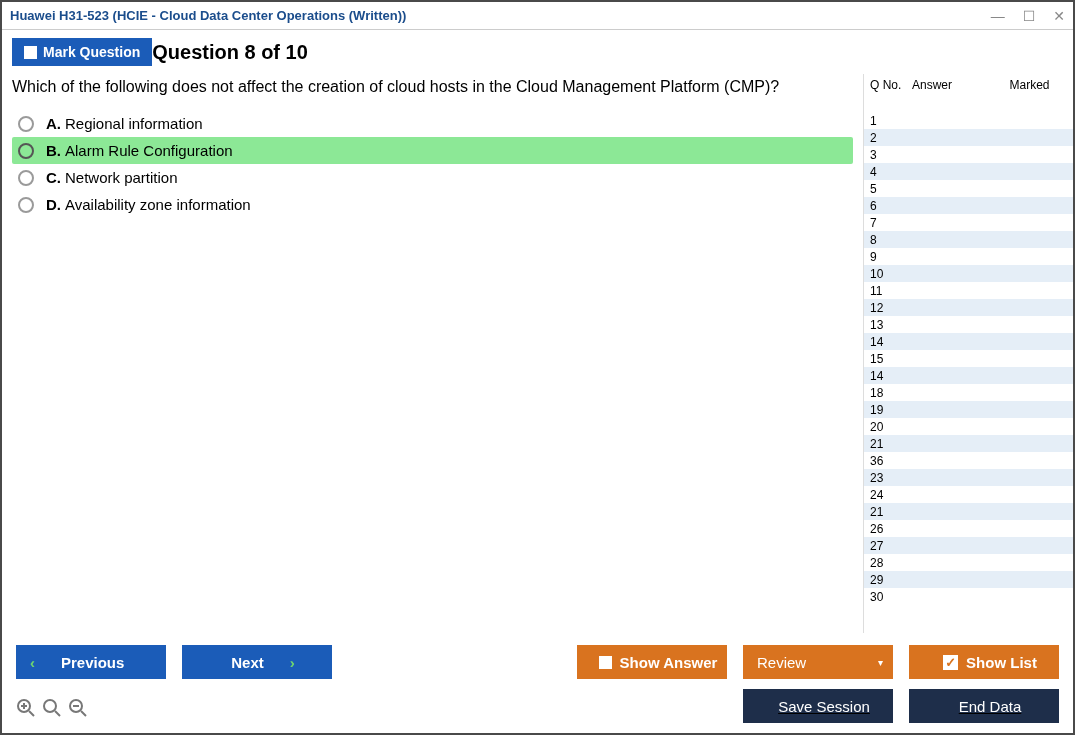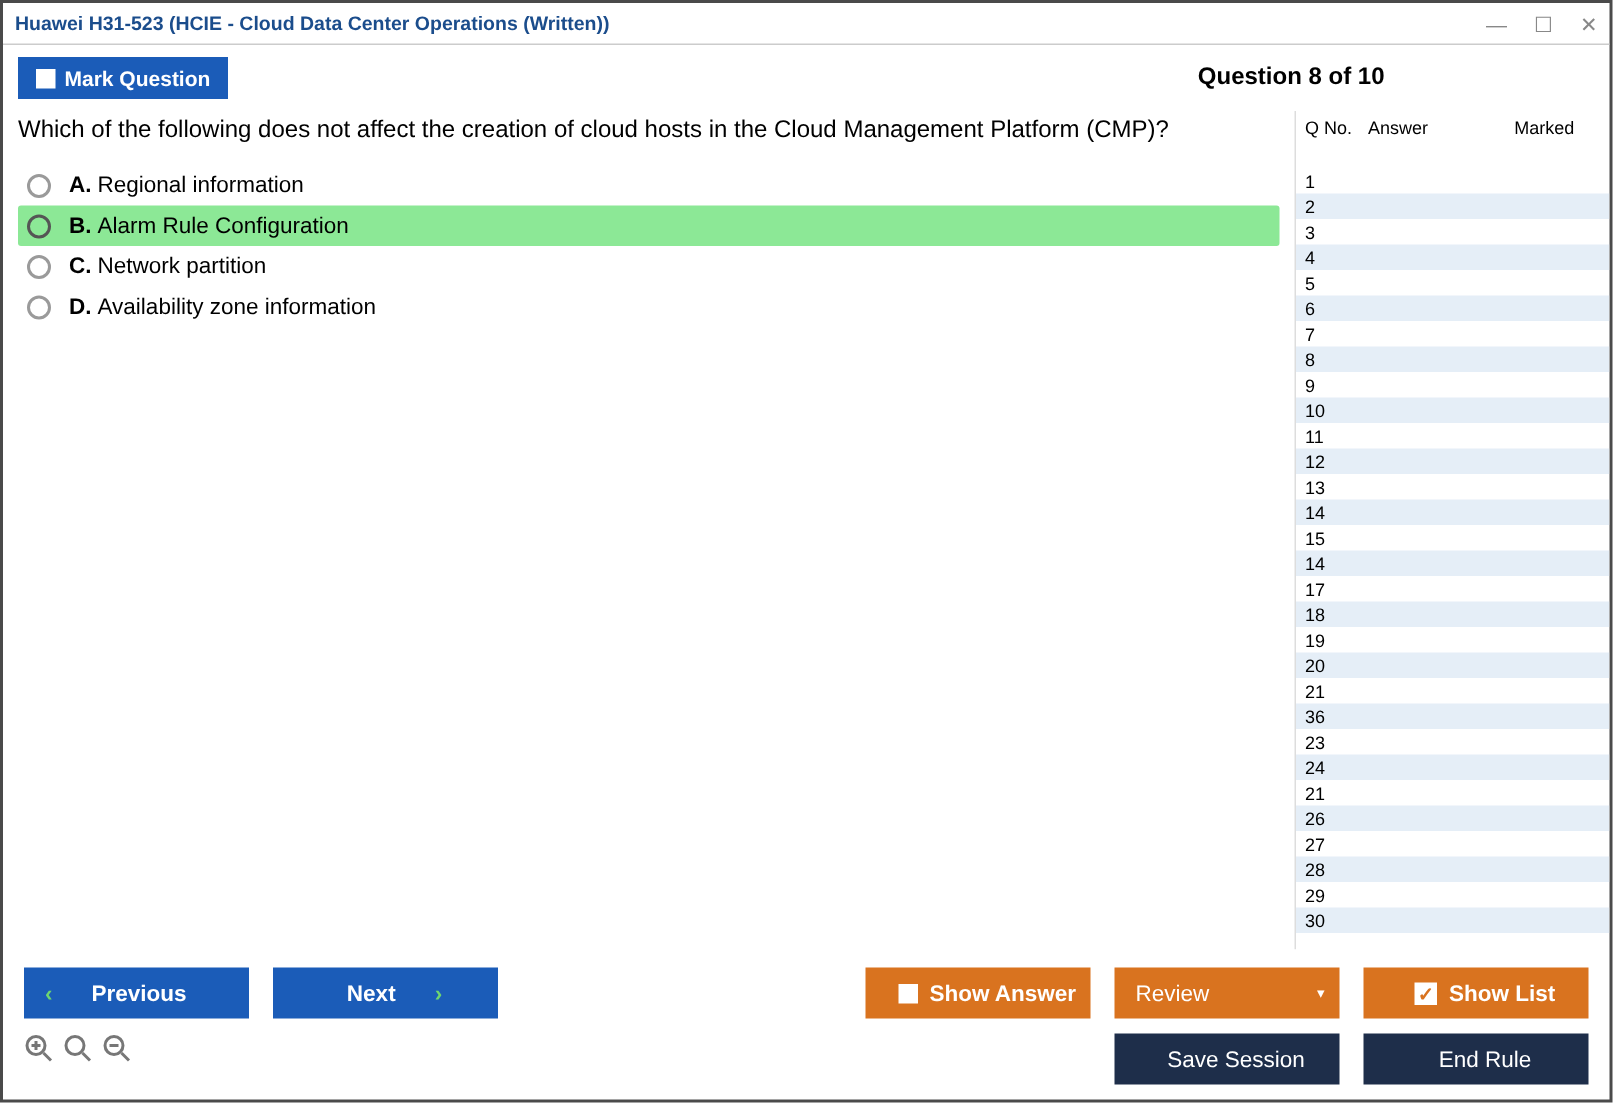--- a/index.html
+++ b/index.html
@@ -5,21 +5,21 @@
 * { box-sizing: border-box; margin: 0; padding: 0; }
 body { font-family: Arial, sans-serif; background: #fff; }
 .window { width: 1075px; height: 735px; border: 2px solid #4a4a4a; position: relative; display: flex; flex-direction: column; }
 .titlebar { display: flex; align-items: center; height: 28px; padding: 0 8px; border-bottom: 1px solid #ccc; font-size: 13px; }
 .titlebar .title { flex: 1; color: #1b4d8c; font-weight: bold; }
 .titlebar .controls { display: flex; gap: 18px; color: #888; }
 .titlebar .controls span { cursor: pointer; font-size: 14px; }
 .header-row { display: flex; align-items: center; padding: 8px 10px; }
 .mark-btn { background: #1b5cb8; color: #fff; border: none; padding: 6px 12px; font-size: 14px; font-weight: bold; display: flex; align-items: center; gap: 6px; cursor: pointer; }
 .mark-btn .box { width: 13px; height: 13px; background: #fff; display: inline-block; }
-.question-header { flex: 1; text-align: right; font-size: 16px; font-weight: bold; padding-right: 140px; }
+.question-header { flex: 1; text-align: left; font-size: 20px; font-weight: bold; padding-right: 140px; }
 .content-row { flex: 1; display: flex; overflow: hidden; }
 .main-col { flex: 1; padding: 0 10px; display: flex; flex-direction: column; }
 .question-text { font-size: 16px; padding: 4px 0 14px; }
 .options { margin-bottom: 20px; }
 .option { display: flex; align-items: center; padding: 5px 6px; font-size: 15px; border-radius: 2px; }
 .option.selected { background: #8ce896; }
 .radio { width: 16px; height: 16px; border: 2px solid #9a9a9a; border-radius: 50%; margin-right: 12px; flex-shrink: 0; }
 .option.selected .radio { border-color: #555; }
 .opt-letter { font-weight: bold; margin-right: 4px; }
 .answer-box { background: #faf5bb; padding: 18px 14px 30px; font-size: 15px; }
@@ -45,21 +45,21 @@
 .btn-prev .chev { color: #6fd66f; margin-right: 18px; font-weight: bold; }
 .btn-next { width: 150px; }
 .btn-next .chev { color: #6fd66f; margin-left: 18px; font-weight: bold; }
 .btn-show { width: 150px; }
 .btn-show .box { width: 13px; height: 13px; background: #fff; }
 .btn-review { width: 150px; justify-content: space-between; padding: 0 10px 0 14px; font-weight: normal; }
 .btn-review .chev { font-size: 10px; }
 .btn-list { width: 150px; }
 .btn-list .chk { width: 15px; height: 15px; background: #fff; color: #d9731f; font-size: 13px; display: flex; align-items: center; justify-content: center; font-weight: bold; }
 .btn-save, .btn-end { width: 150px; font-weight: normal; }
-.row2 { display: flex; gap: 16px; align-items: flex-start; }
+.row2 { display: flex; gap: 16px; align-items: flex-end; text-decoration: underline; }
 .zoom-icons { display: flex; gap: 6px; color: #777; font-size: 20px; }
 .zoom-icons span { cursor: pointer; }
 .qlist::-webkit-scrollbar { width: 16px; }
 .qlist::-webkit-scrollbar-track { background: #f0f0f0; }
 .qlist::-webkit-scrollbar-thumb { background: #c8c8c8; border: 1px solid #aaa; }
 .qlist::-webkit-scrollbar-button { background: #e8e8e8; height: 16px; border: 1px solid #aaa; }
 </style>
 </head>
 <body>
 
@@ -155,23 +155,20 @@
             <div class="c1">13</div>
           </div>
           <div class="qrow">
             <div class="c1">14</div>
           </div>
           <div class="qrow">
             <div class="c1">15</div>
           </div>
           <div class="qrow">
             <div class="c1">14</div>
-          </div>
-          <div class="qrow">
-            <div class="c1">17</div>
           </div>
           <div class="qrow">
             <div class="c1">18</div>
           </div>
           <div class="qrow">
             <div class="c1">19</div>
           </div>
           <div class="qrow">
             <div class="c1">20</div>
           </div>
@@ -255,17 +252,17 @@
               <line x1="13" y1="13" x2="18" y2="18" stroke="#777" stroke-width="2"></line>
               <line x1="5" y1="8" x2="11" y2="8" stroke="#777" stroke-width="2"></line>
             </svg>
         </span>
       </div>
       <div class="spacer"></div>
       <button class="btn btn-dark btn-save">
         <span>Save Session</span>
       </button>
       <button class="btn btn-dark btn-end">
-        <span>End Rule</span>
+        <span>End Data</span>
       </button>
     </div>
   </div>
 </div>
 
 </body></html>

